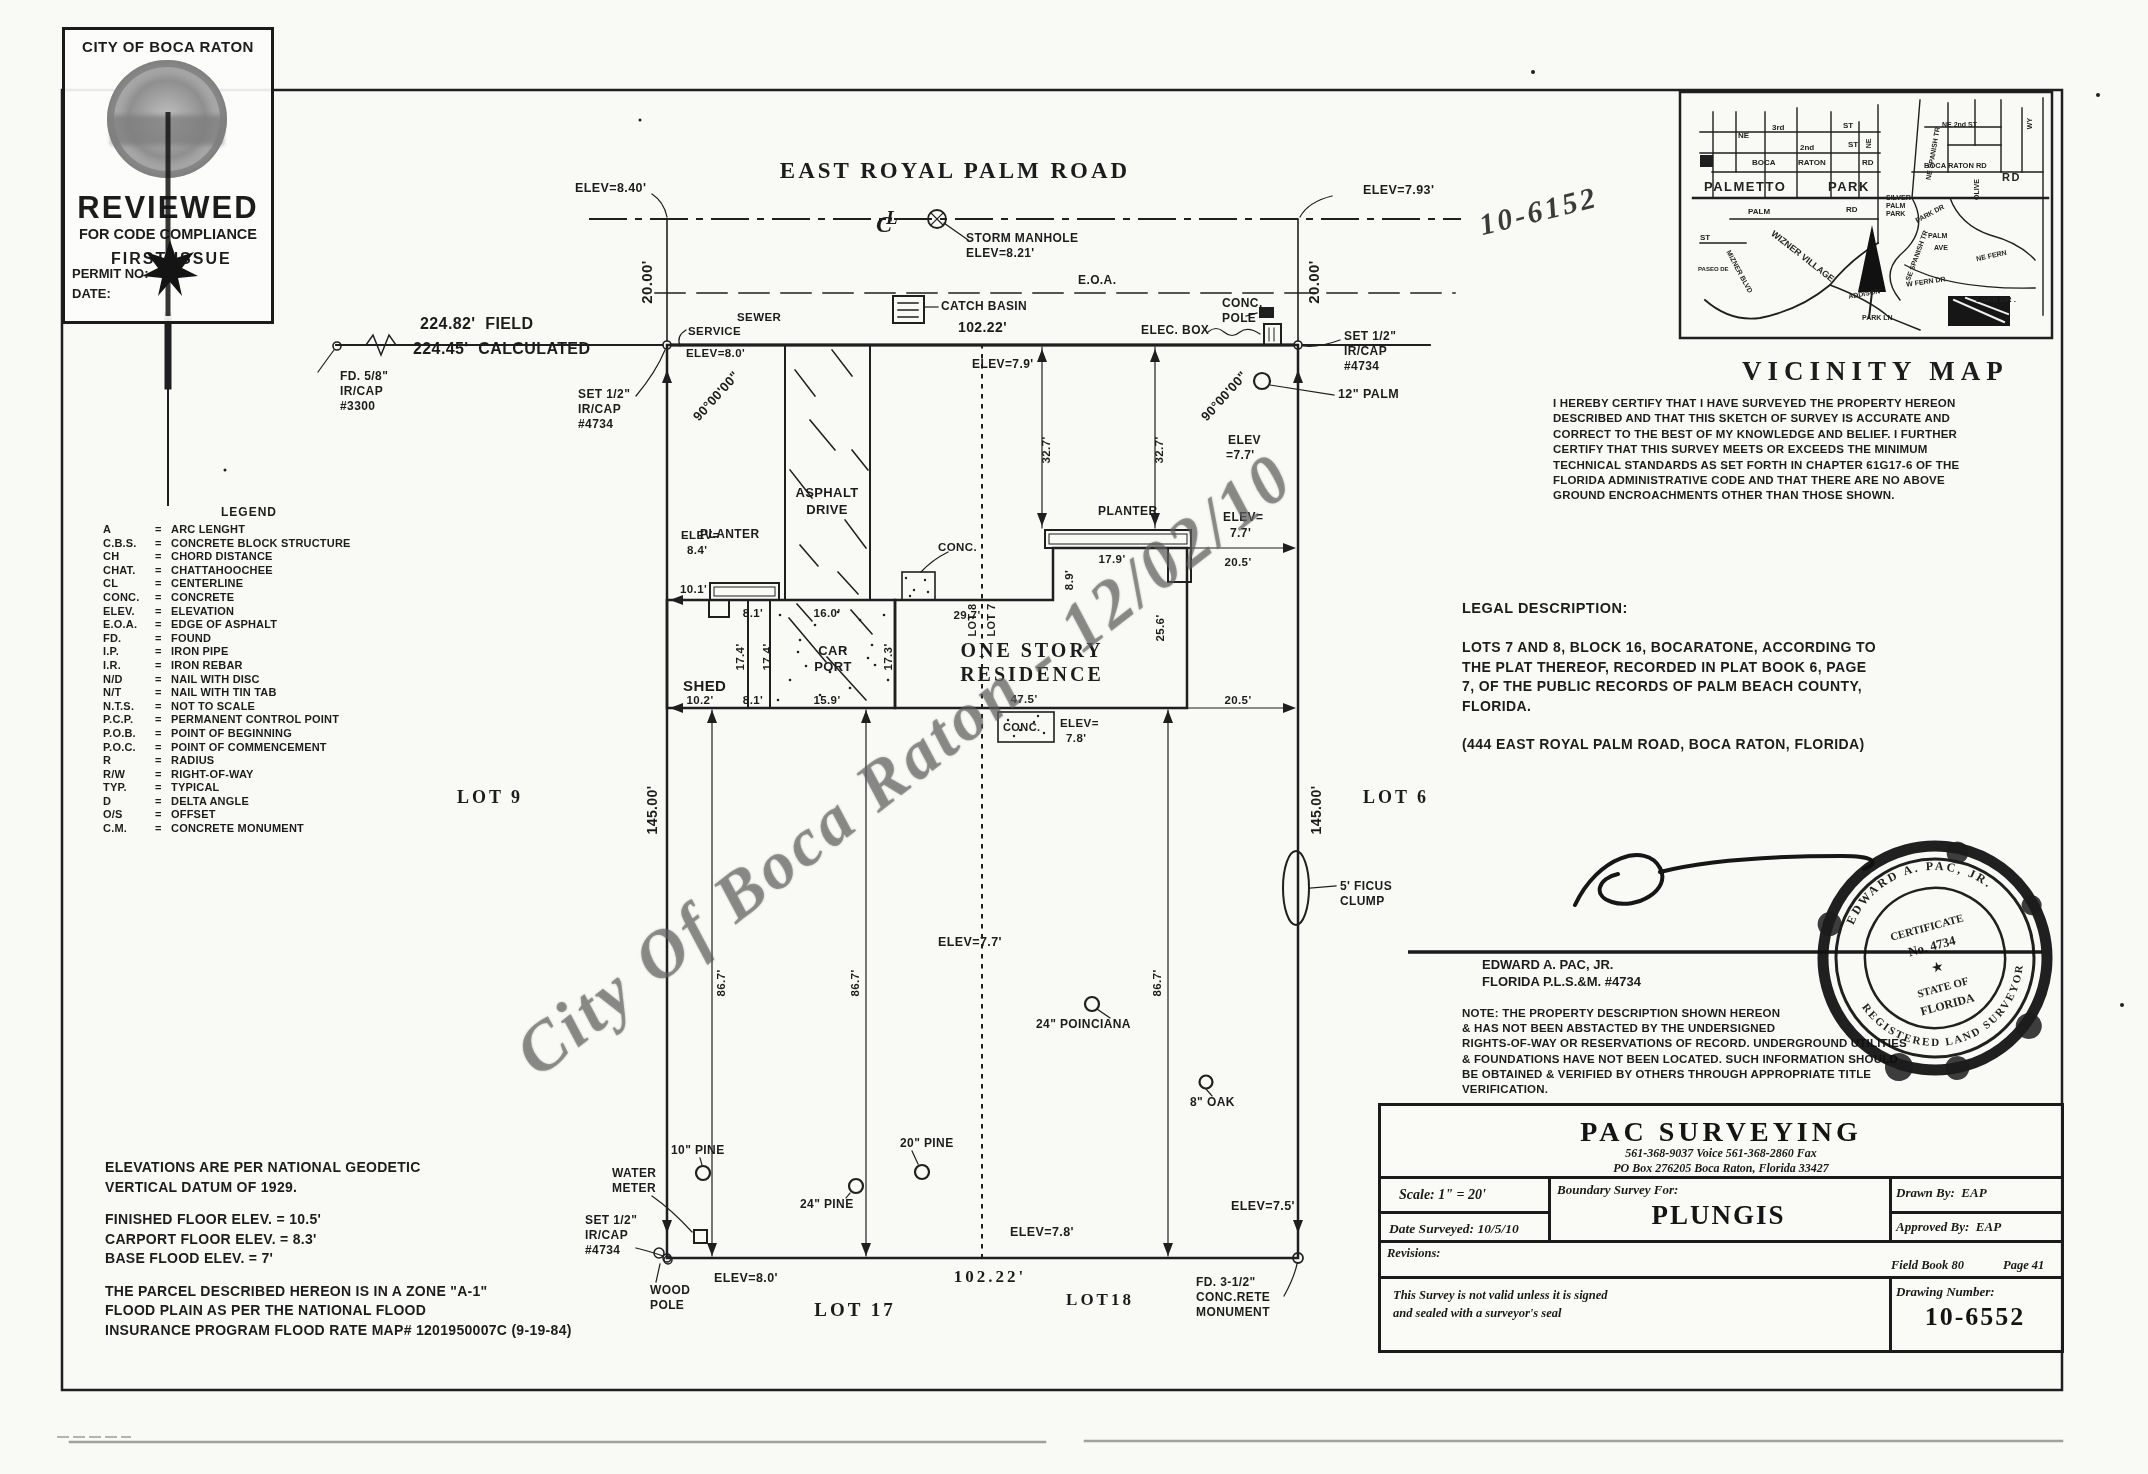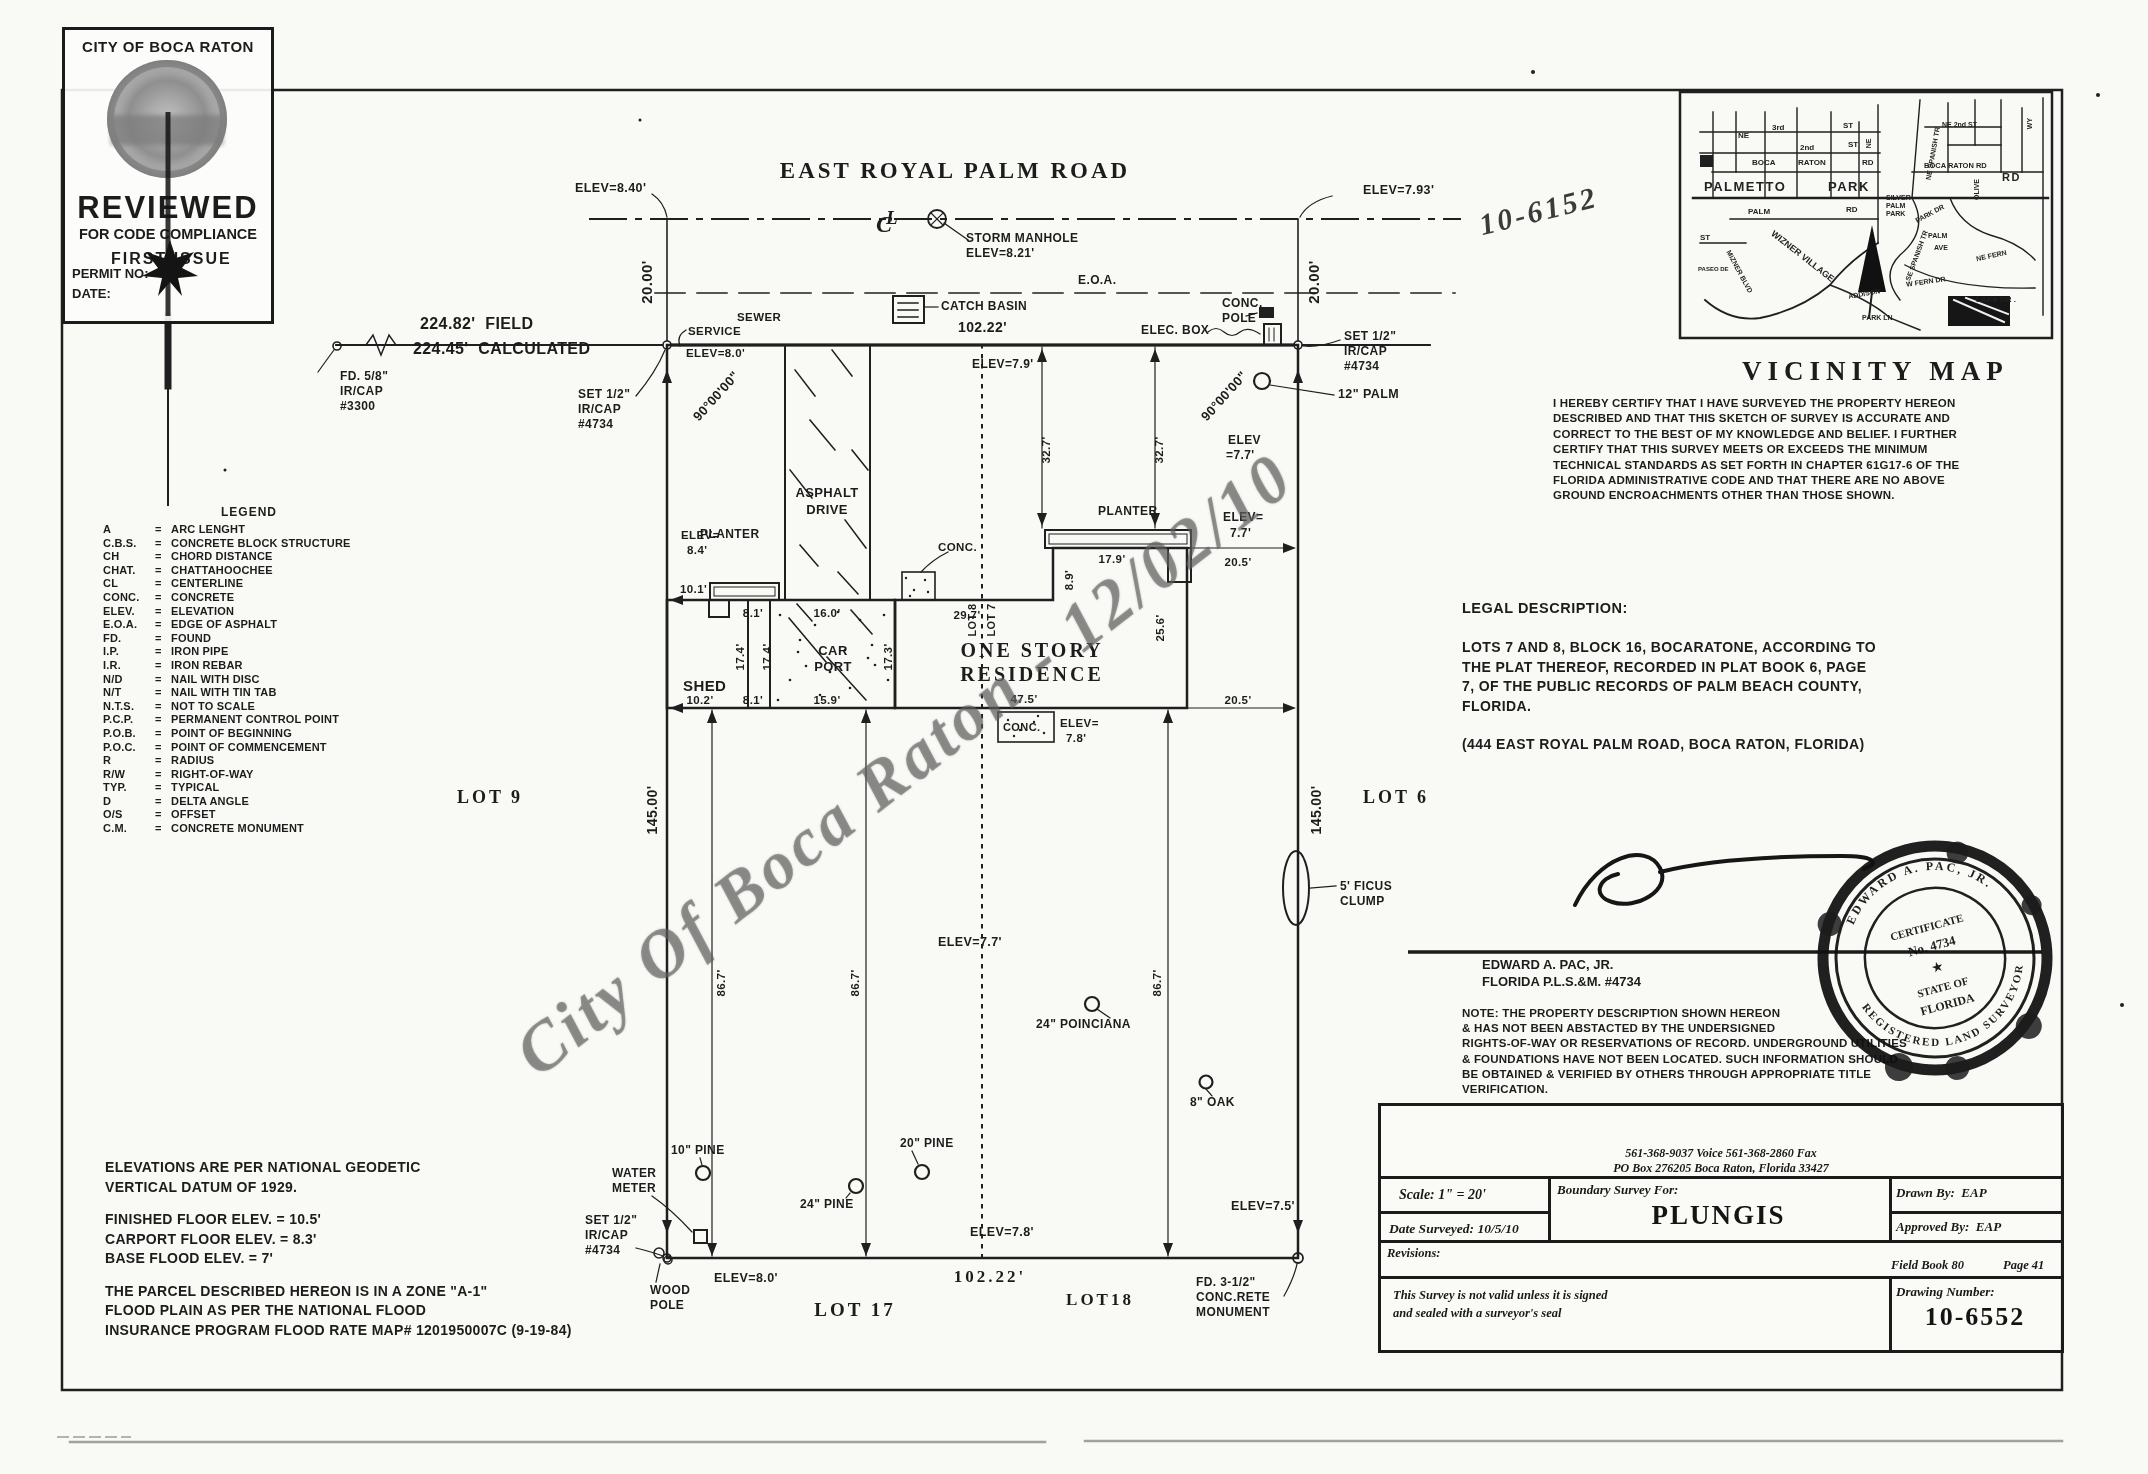--- a/index.html
+++ b/index.html
@@ -302,21 +302,21 @@
       <div class="lbl" style="left: 938px; top: 936px; font-size: 12.5px;">ELEV=7.7'</div>
       <div class="lbl" style="left: 722px; top: 983px; font-size: 11.5px; transform: translate(-50%, -50%) rotate(-90deg); transform-origin: center center;">86.7'</div>
       <div class="lbl" style="left: 856px; top: 983px; font-size: 11.5px; transform: translate(-50%, -50%) rotate(-90deg); transform-origin: center center;">86.7'</div>
       <div class="lbl" style="left: 1158px; top: 983px; font-size: 11.5px; transform: translate(-50%, -50%) rotate(-90deg); transform-origin: center center;">86.7'</div>
       <div class="lbl" style="left: 1161px; top: 628px; font-size: 11.5px; transform: translate(-50%, -50%) rotate(-90deg); transform-origin: center center;">25.6'</div>
       <div class="lbl" style="left: 1036px; top: 1018px; font-size: 12px;">24" POINCIANA</div>
       <div class="lbl" style="left: 1190px; top: 1096px; font-size: 12px;">8" OAK</div>
       <div class="lbl" style="left: 671px; top: 1144px; font-size: 12px;">10" PINE</div>
       <div class="lbl" style="left: 800px; top: 1198px; font-size: 12px;">24" PINE</div>
       <div class="lbl" style="left: 900px; top: 1137px; font-size: 12px;">20" PINE</div>
-      <div class="lbl" style="left: 970px; top: 1226px; font-size: 12.5px;">ELEV=7.8'</div>
+      <div class="lbl" style="left: 1010px; top: 1226px; font-size: 12.5px;">ELEV=7.8'</div>
       <div class="lbl" style="left: 1208px; top: 1200px; font-size: 12.5px; padding-left: 23px;">ELEV=7.5'</div>
       <div class="lbl" style="left: 1340px; top: 880px; font-size: 12px;">5' FICUS</div>
       <div class="lbl" style="left: 1340px; top: 895px; font-size: 12px;">CLUMP</div>
       <div class="lbl" style="left: 652px; top: 810px; font-size: 14px; transform: translate(-50%, -50%) rotate(-90deg); transform-origin: center center;">145.00'</div>
       <div class="lbl" style="left: 1316px; top: 810px; font-size: 14px; transform: translate(-50%, -50%) rotate(-90deg); transform-origin: center center;">145.00'</div>
       <div class="lbl st" style="left: 490px; top: 797px; font-size: 18px; transform: translate(-50%, -50%); transform-origin: center center;">LOT 9</div>
       <div class="lbl st" style="left: 1396px; top: 797px; font-size: 18px; transform: translate(-50%, -50%); transform-origin: center center;">LOT 6</div>
       <div class="lbl st" style="left: 990px; top: 1276px; font-size: 17px; transform: translate(-50%, -50%); transform-origin: center center;">102.22'</div>
       <div class="lbl st" style="left: 855px; top: 1309px; font-size: 19px; transform: translate(-50%, -50%); transform-origin: center center;">LOT 17</div>
       <div class="lbl st" style="left: 1100px; top: 1299px; font-size: 17px; transform: translate(-50%, -50%); transform-origin: center center;">LOT18</div>
@@ -556,20 +556,21 @@
 
   <div id="tblock">
     <div class="tb-h" style="top:70px;width:680px;"></div>
     <div class="tb-h" style="top:105px;width:167px;"></div>
     <div class="tb-h" style="top:105px;left:508px;width:172px;"></div>
     <div class="tb-h" style="top:134px;width:680px;"></div>
     <div class="tb-h" style="top:170px;width:680px;"></div>
     <div class="tb-v" style="left:167px;top:70px;height:64px;"></div>
     <div class="tb-v" style="left:508px;top:70px;height:64px;"></div>
     <div class="tb-v" style="left:508px;top:170px;height:74px;"></div>
+    <div class="tbserif" style="left:0;top:10px;width:680px;text-align:center;font-size:28px;letter-spacing:4px;">PAC SURVEYING</div>
     <div class="tbl" style="left:0;top:40px;width:680px;text-align:center;font-size:12px;">561-368-9037 Voice 561-368-2860 Fax</div>
     <div class="tbl" style="left:0;top:55px;width:680px;text-align:center;font-size:12px;">PO Box 276205 Boca Raton, Florida 33427</div>
     <div class="tbl" style="left:18px;top:81px;font-size:14px;">Scale: 1" = 20'</div>
     <div class="tbl" style="left:8px;top:115px;font-size:13.5px;">Date Surveyed: 10/5/10</div>
     <div class="tbl" style="left:176px;top:76px;font-size:13px;">Boundary Survey For:</div>
     <div class="tbserif" style="left:167px;top:94px;width:341px;text-align:center;font-size:27px;letter-spacing:2px;">PLUNGIS</div>
     <div class="tbl" style="left:515px;top:79px;font-size:13px;">Drawn By:  EAP</div>
     <div class="tbl" style="left:515px;top:113px;font-size:13px;">Approved By:  EAP</div>
     <div class="tbl" style="left:6px;top:140px;font-size:12.5px;">Revisions:</div>
     <div class="tbl" style="left:510px;top:152px;font-size:12.5px;">Field Book 80</div>

